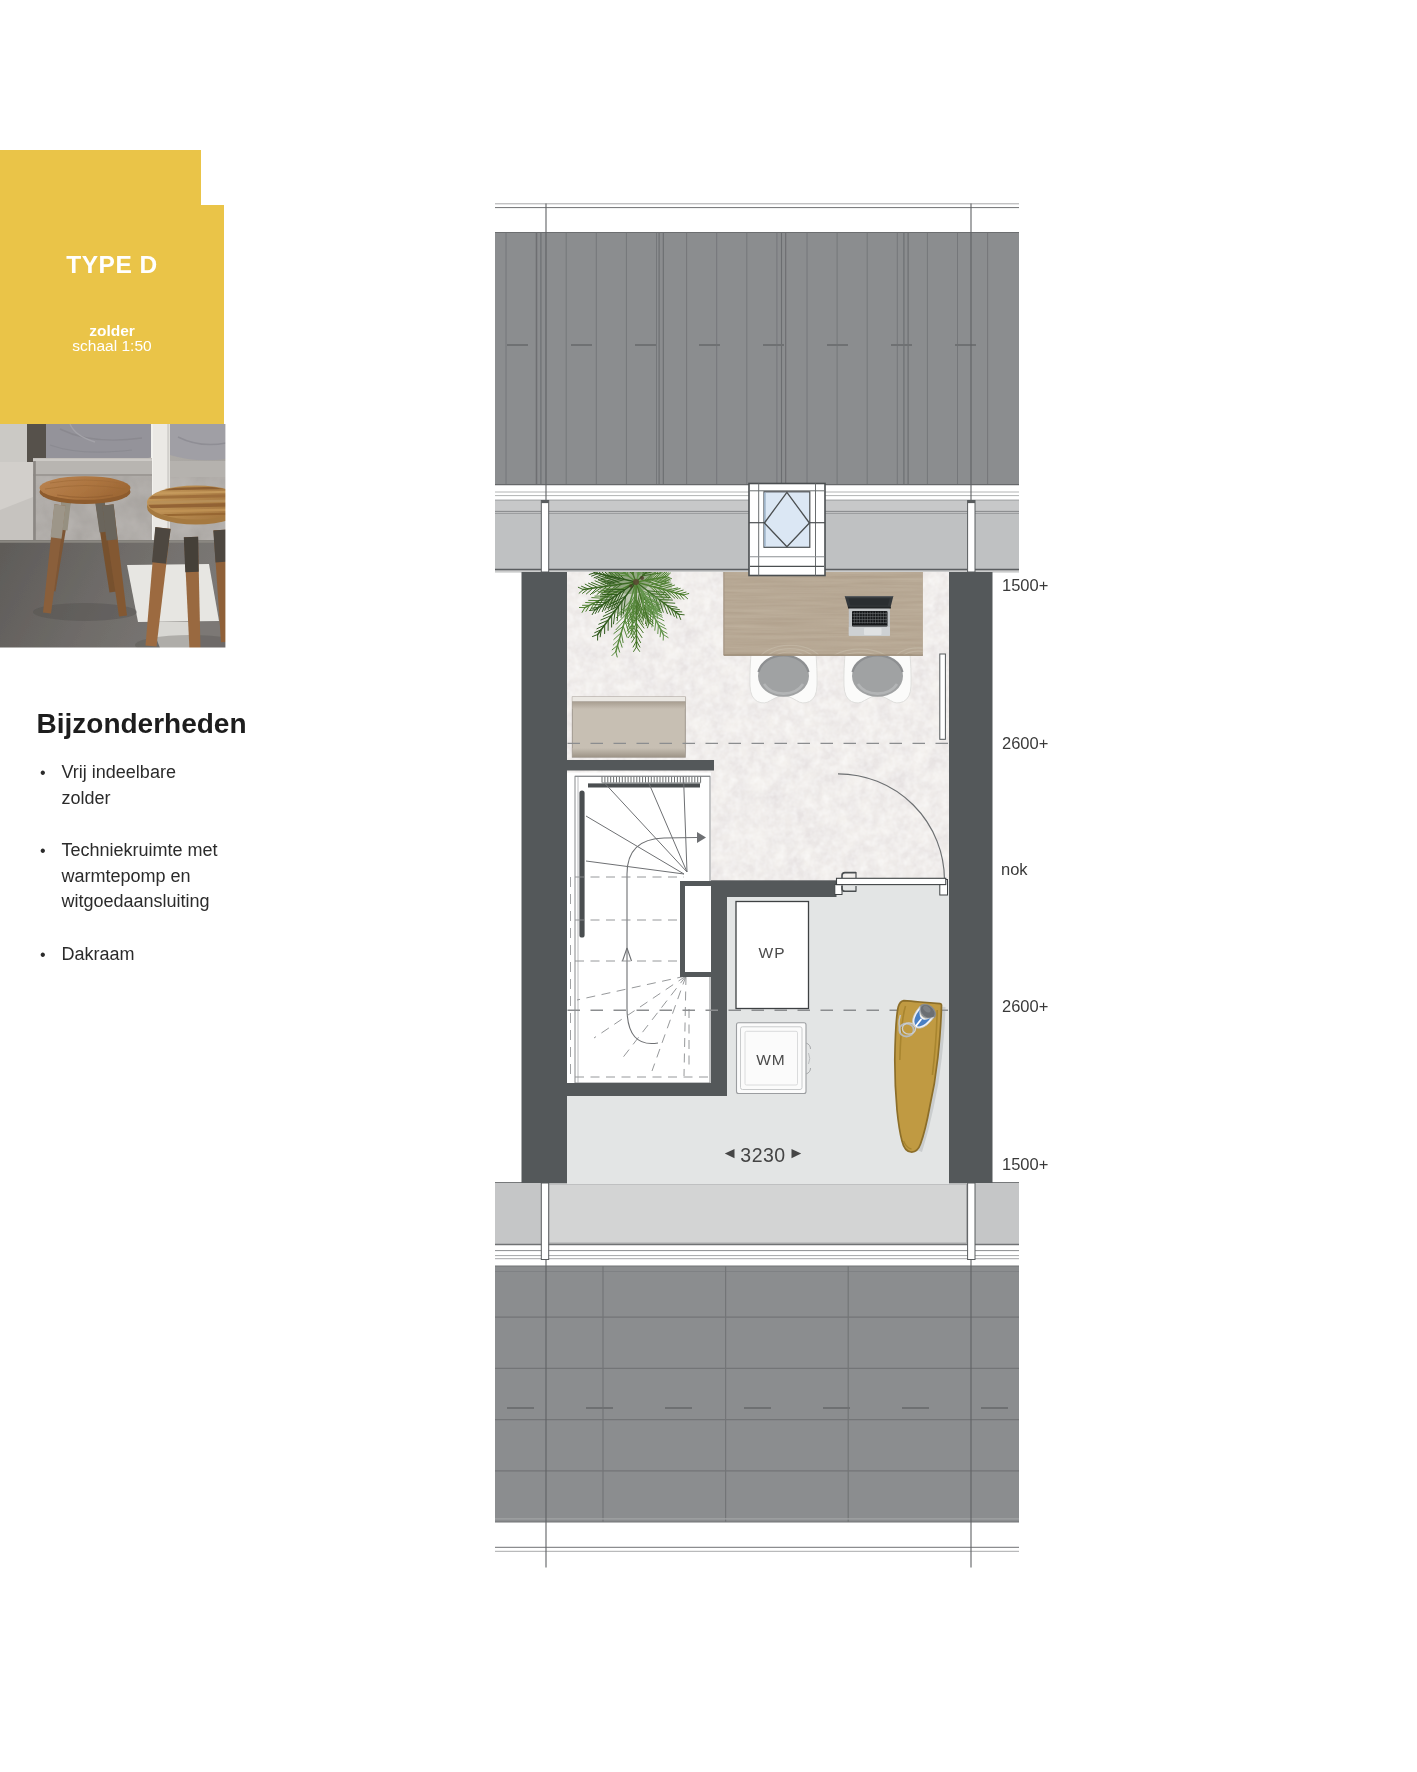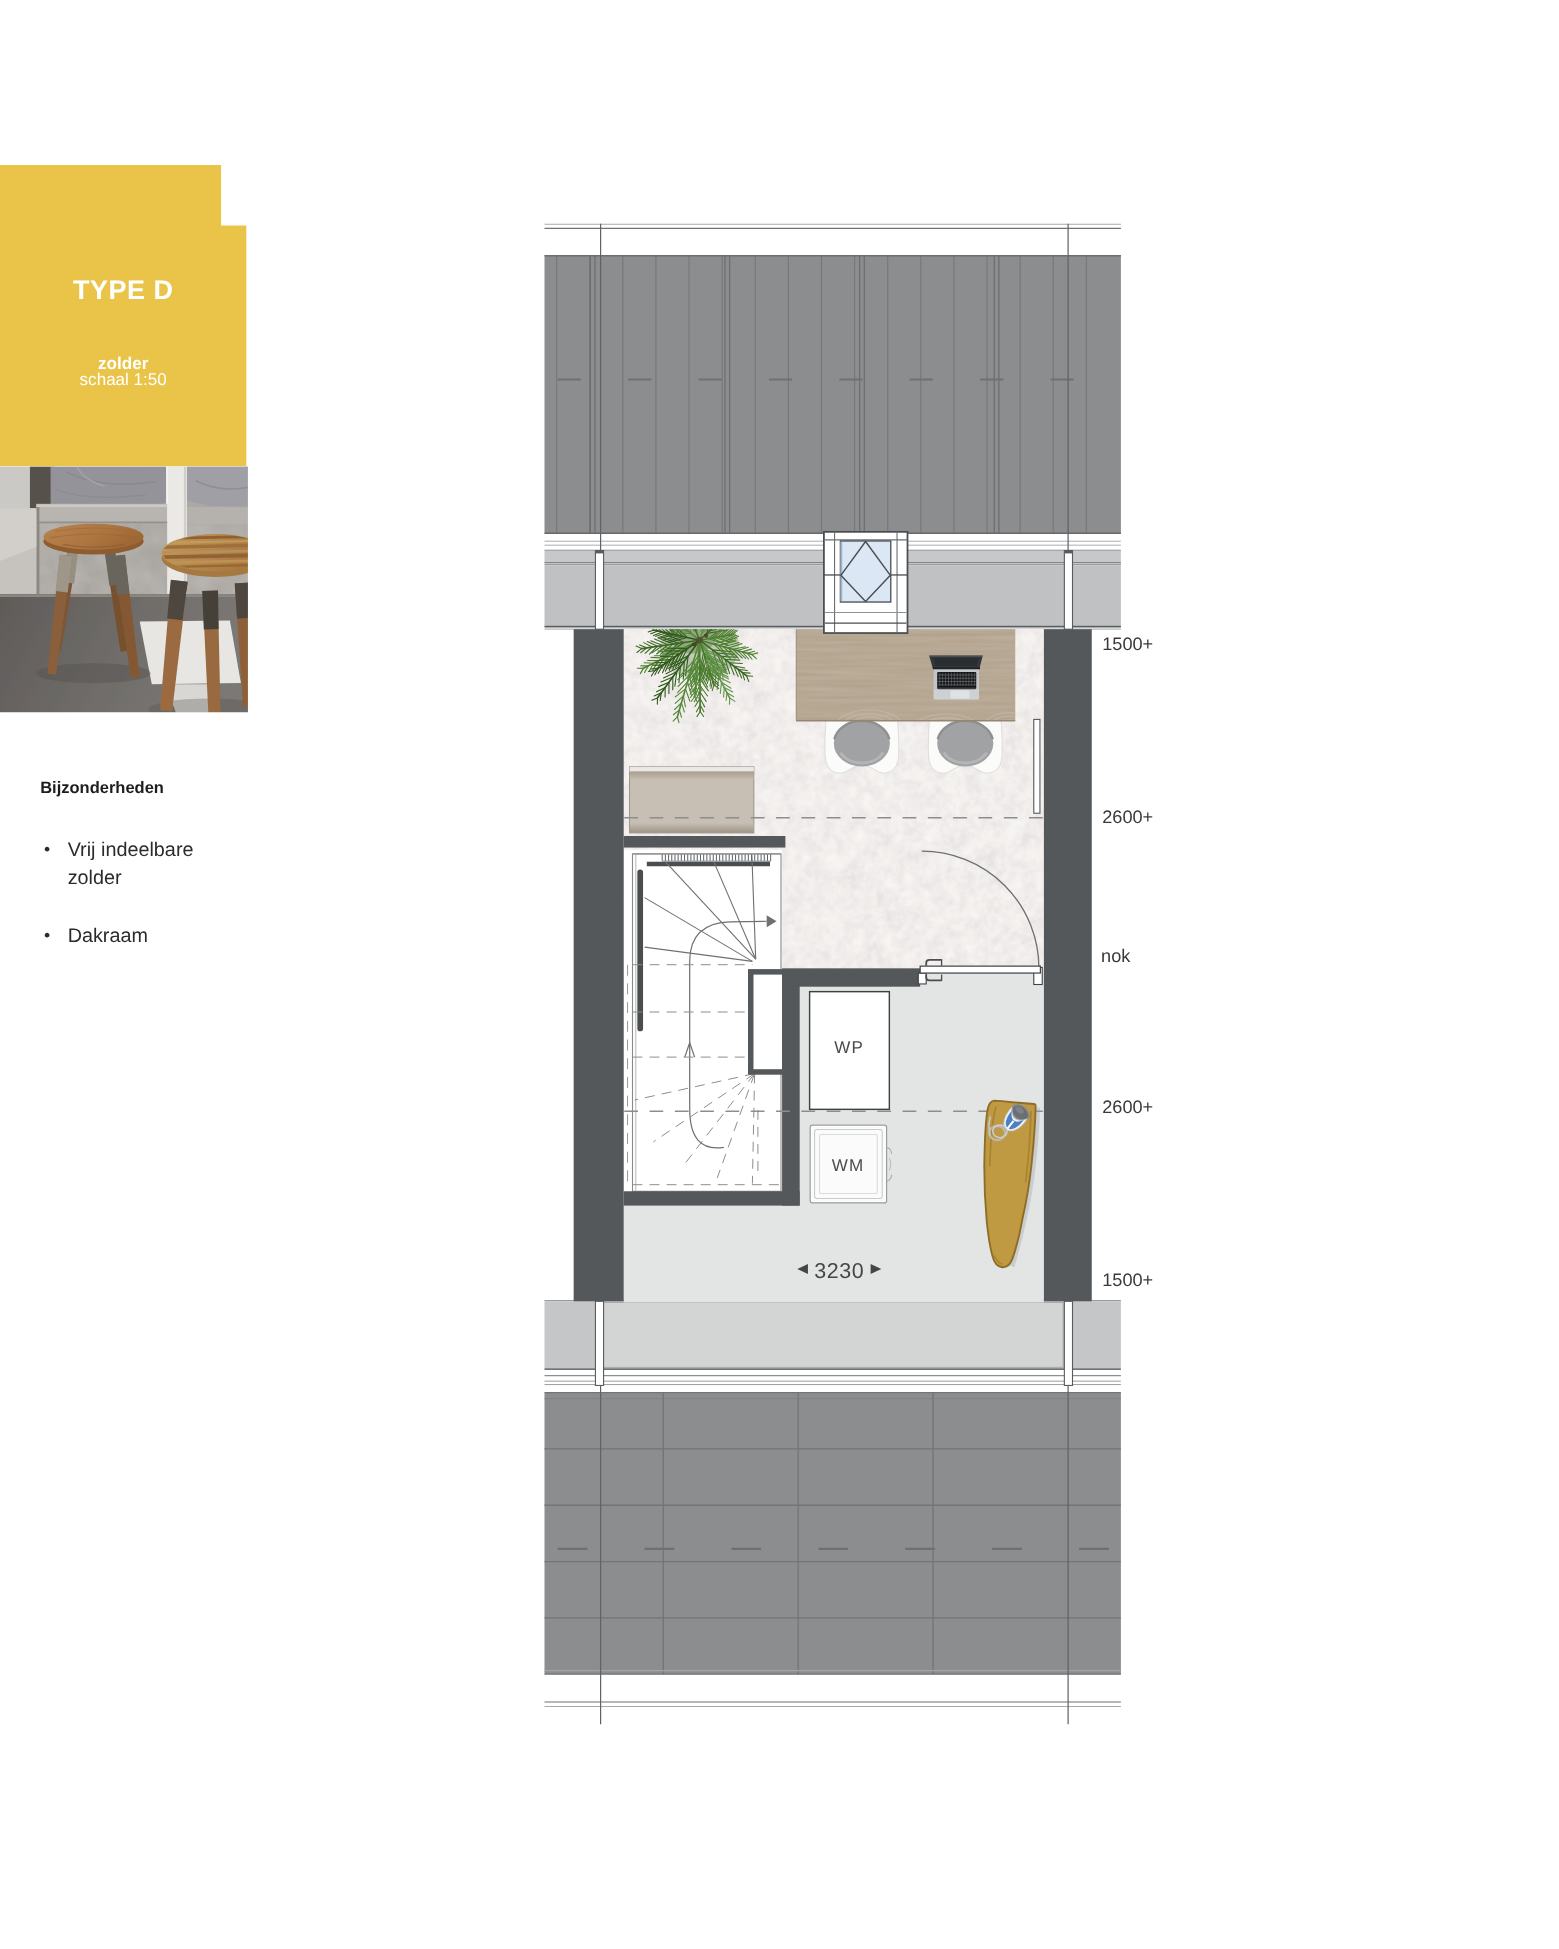--- a/index.html
+++ b/index.html
@@ -2,33 +2,34 @@
 <html><head><meta charset="utf-8">
 <style>
 html,body{margin:0;padding:0;background:#ffffff;}
 #page{position:relative;width:1254px;height:1772px;background:#fff;overflow:hidden;
   font-family:"Liberation Sans",sans-serif;}
 .abs{position:absolute;}
 #ybox{left:0;top:150px;width:224.4px;height:274px;background:#eac448;
   clip-path:polygon(0 0,201px 0,201px 55px,224.4px 55px,224.4px 274px,0 274px);}
 #typed{left:0;top:250.5px;width:224px;text-align:center;color:#fff;font-size:24.5px;font-weight:bold;letter-spacing:0.5px;}
 #sub{left:0;top:322.5px;width:224px;text-align:center;color:#fff;font-size:15.5px;line-height:15.5px;}
-#bij{left:36.5px;top:707.5px;font-size:15px;font-weight:bold;color:#1d1d1d;}
+#bij{left:36.5px;top:707.5px;font-size:28px;font-weight:bold;color:#1d1d1d;}
 #blist{left:38px;top:733px;width:210px;font-size:18px;line-height:25.5px;color:#2b2b2b;}
 .bi{position:relative;padding-left:23.5px;margin-top:27px;}
 .bi:before{content:"\2022";position:absolute;left:2px;font-size:16px;}
 </style></head>
 <body>
 <div id="page">
 <div class="abs" id="ybox"></div>
 <div class="abs" id="typed">TYPE D</div>
 <div class="abs" id="sub"><b>zolder</b><br>schaal 1:50</div>
 <div class="abs" id="bij">Bijzonderheden</div>
 <div class="abs" id="blist">
 <div class="bi">Vrij indeelbare<br>zolder</div>
+<div class="bi">Techniekruimte met<br>warmtepomp en<br>witgoedaansluiting</div>
 <div class="bi">Dakraam</div>
 </div>
 <svg class="abs" style="left:0;top:0" width="1417" height="1772" viewBox="0 0 1417 1772">
 
 <defs>
 <clipPath id="photoclip">
           <rect x="0" y="424" width="225.4" height="223.6"></rect>
         </clipPath>
 <clipPath id="carpetclip">
           <rect x="567" y="572" width="382" height="309"></rect>

